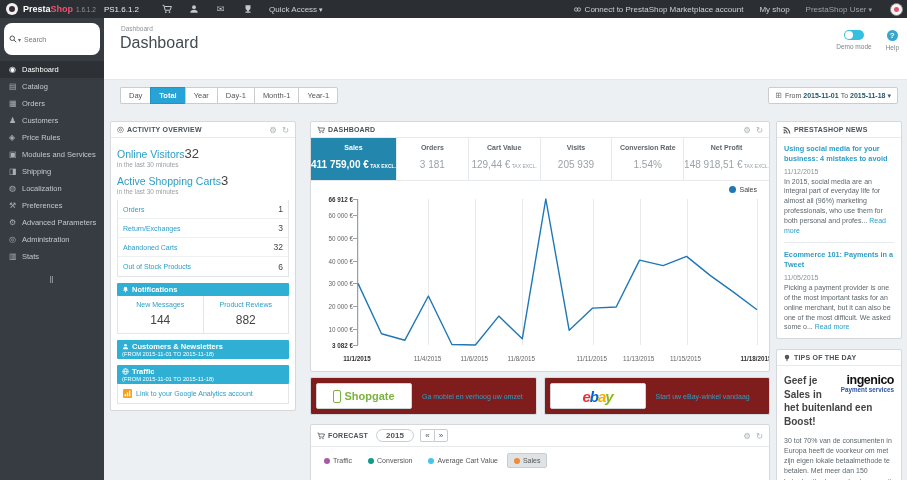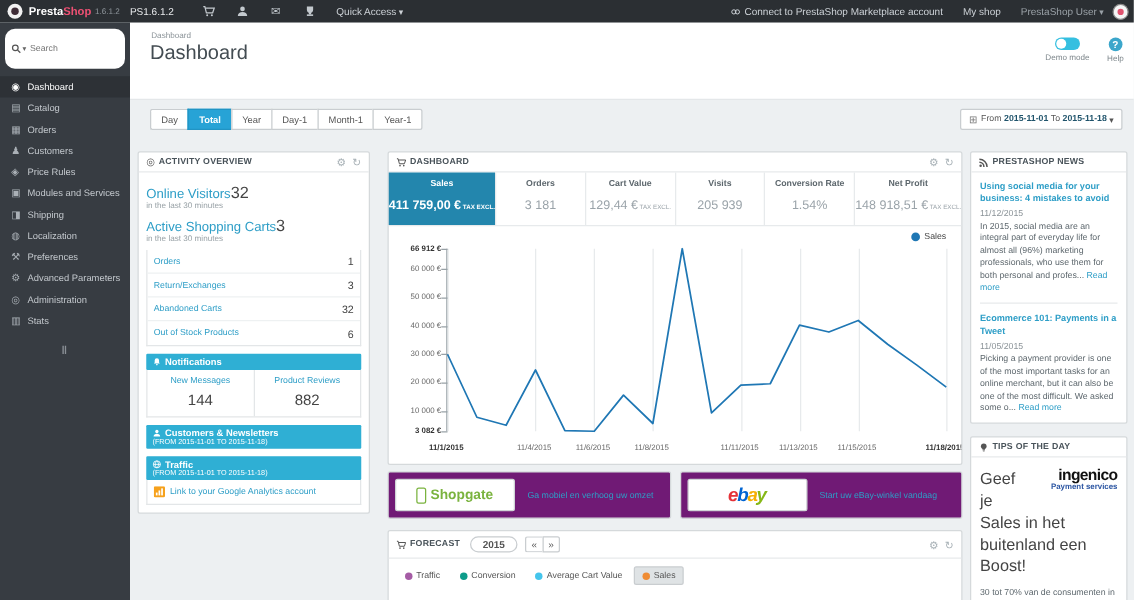--- a/index.html
+++ b/index.html
@@ -17,21 +17,21 @@
   .ver { font-size:6.5px; color:#8e959b; margin:0 8px 0 3px; }
   .psver { font-size:8px; color:#e8eaec; margin-right:14px; }
   .tb-ico { width:11px; height:11px; margin:0 8px; color:#c3c9ce; display:inline-flex; align-items:center; justify-content:center; }
   .tb-ico svg { width:10px; height:10px; }
   .glyph { font-size:9px; line-height:1; }
   .qa { margin-left:8px; cursor:pointer; }
   .caret::after { content:" ▾"; font-size:7px; }
   .tb-right { margin-left:auto; display:flex; align-items:center; }
   .tb-link { margin-right:16px; color:#cdd2d7; display:flex; align-items:center; cursor:pointer; }
   .tb-link svg { width:9px; height:9px; margin-right:3px; }
-  .tb-user { color:#9aa1a7; margin-right:7px; cursor:pointer; }
+  .tb-user { color:#9aa1a7; margin-right:18px; cursor:pointer; }
   .avatar { width:13px; height:13px; border-radius:50%; background:#f5f5f5; border:1px solid #888; margin-right:4px; position:relative;}
   .avatar::after{content:"";position:absolute;left:3px;top:3px;width:5px;height:5px;border-radius:50%;background:#e0526e;}
 
   
   .sidebar { position:absolute; top:18px; left:0; bottom:0; width:104px; background:#373c42; }
   .search-box { margin:5px 4px 6px 4px; height:14px; background:#fff; border-radius:8px;
     display:flex; align-items:center; padding:16px 5px; }
   .search-box svg { width:8px; height:8px; }
   .search-caret { font-size:6px; color:#666; margin:0 3px 0 1px; }
   .search-box input { border:none; outline:none; width:60px; font-size:7px; color:#555; font-family:"Liberation Sans",sans-serif; }
@@ -124,21 +124,21 @@
   .ytick.strong { font-weight:bold; color:#333; }
   .xlabels { position:absolute; left:46px; right:12px; bottom:6px; height:12px; }
   .xtick { position:absolute; transform:translateX(-50%); font-size:6.3px; color:#666; white-space:nowrap; top:2px;}
   .xtick.strong { font-weight:bold; color:#333; }
   .chart-legend { position:absolute; top:5px; right:12px; display:flex; align-items:center; font-size:7px; color:#444; }
   .legend-dot { width:7px; height:7px; border-radius:50%; margin-right:3px; }
   .chart-plot svg { position:absolute; left:0; top:0; overflow:visible; }
 
   
   .cards-row { position:absolute; top:256px; left:0; width:460px; display:flex; gap:7px; }
-  .mod-card { flex:1; height:38px; background:#701a75; border:1px solid #d5d9db; border-radius:2px;
+  .mod-card { flex:1; height:38px; background:#7f1d1d; border:1px solid #d5d9db; border-radius:2px;
     display:flex; align-items:center; padding:5px; }
   .logo-box { width:96px; height:26px; border:1px solid #d0d4d6; border-radius:2px; display:flex;
     align-items:center; justify-content:center; background:#fff; }
   .mod-link { font-size:7px; color:#2e9ec7; margin-left:10px; cursor:pointer; }
   .shopgate-logo { color:#7ab33e; font-size:11px; font-weight:bold; display:flex; align-items:center; }
   .phone-ico { width:8px; height:13px; border:1.3px solid #7ab33e; border-radius:2px; margin-right:3px; }
   .ebay-logo { font-size:15px; font-weight:bold; font-style:italic; letter-spacing:-1px; }
 
   
   .forecast { position:absolute; top:303px; left:0; width:460px; height:200px; }
@@ -160,21 +160,21 @@
   .article-title { display:block; font-size:7.3px; font-weight:bold; color:#2e9ec7; line-height:1.35; }
   .article-date { font-size:7px; color:#8b9398; margin:4px 0 2px; }
   .article-excerpt { font-size:7px; color:#5d676d; line-height:1.4; }
   .read-more { color:#2e9ec7; }
   .divider { border-top:1px solid #e7eaec; margin:7px 0; }
   .tips-panel { position:absolute; top:228px; left:0; width:126px; height:160px; }
   .tips-body { padding:8px 7px; font-size:7px; }
   .ingenico { float:right; width:68px; text-align:right; margin-left:4px; }
   .ingenico-main { font-size:12.5px; font-weight:bold; color:#111; letter-spacing:-.5px; line-height:1;}
   .ingenico-sub { font-size:6.3px; font-weight:bold; color:#2b55a2; line-height:1.1; }
-  .tips-headline { font-size:13px; font-weight:normal; color:#444; line-height:1.35; }
+  .tips-headline { font-size:10px; font-weight:bold; color:#444; line-height:1.35; }
   .tips-text { clear:none; font-size:7px; color:#5d676d; line-height:1.45; margin-top:8px; }
 </style>
 </head>
 <body>
 
 <header class="topbar">
   <span class="ps-logo"></span>
   <span class="brand"><span>Presta</span><span class="pink">Shop</span></span>
   <span class="ver">1.6.1.2</span>
   <span class="psver">PS1.6.1.2</span>

